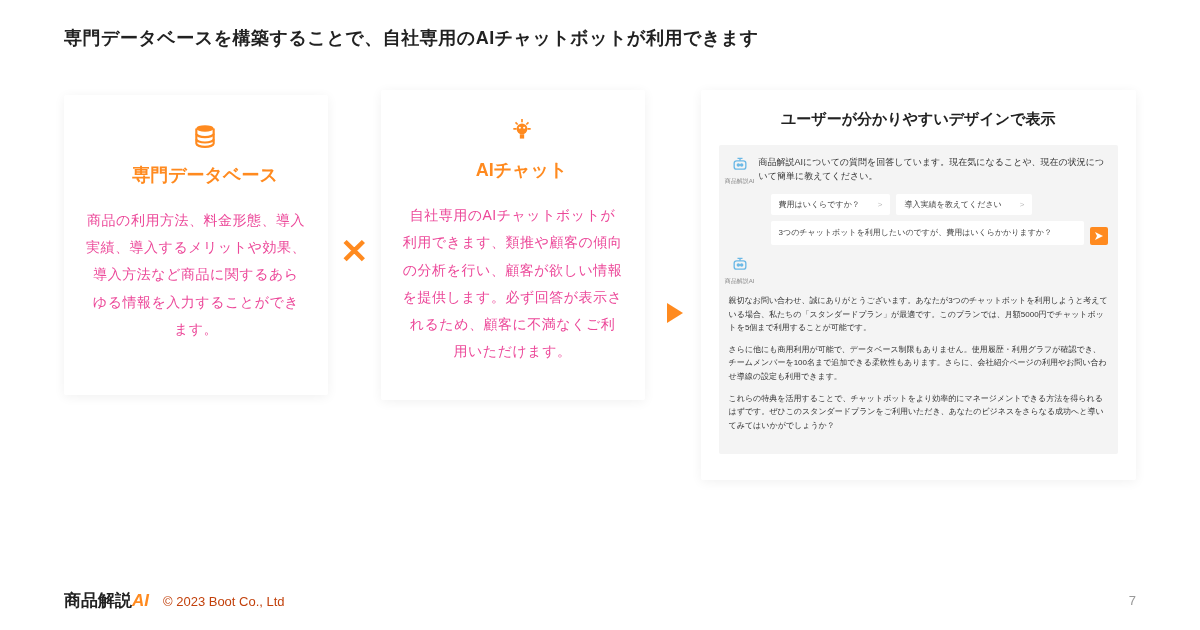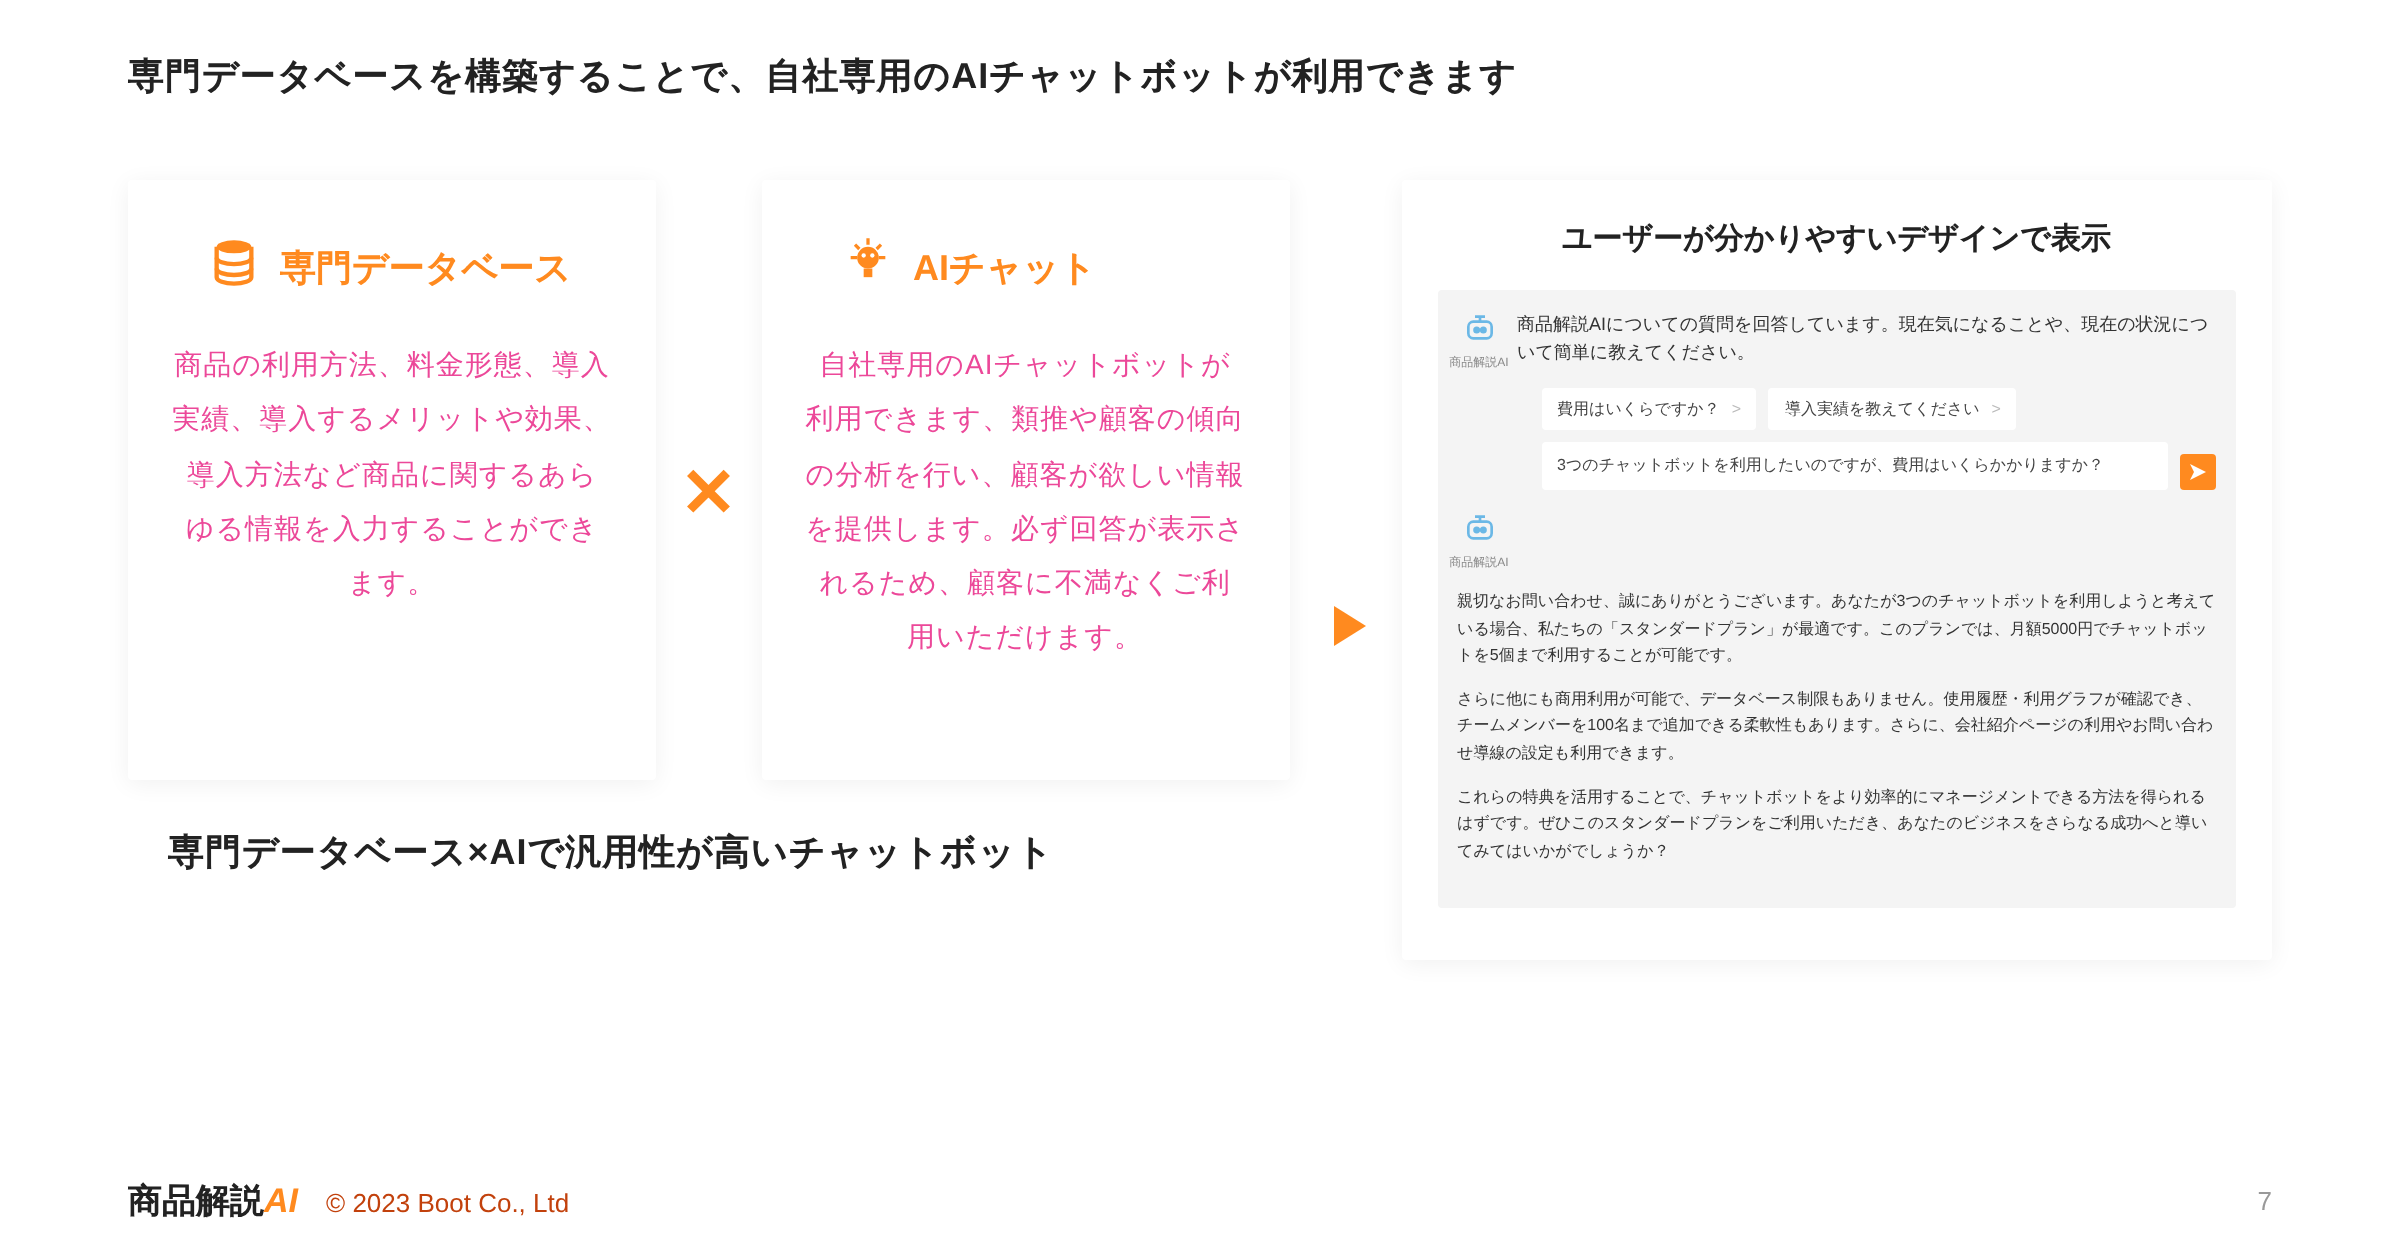--- a/index.html
+++ b/index.html
@@ -50,20 +50,21 @@
   padding: 28px 22px 34px 22px;
   min-height: 300px;
 }
 .card-header {
   display: flex;
   align-items: center;
   gap: 10px;
   margin-bottom: 20px;
   justify-content: flex-start;
   padding-left: 18px;
+  flex-direction: column;
 }
 .card-title {
   color: #FF8A1F;
   font-size: 18px;
   font-weight: 700;
 }
 .card-body {
   color: #ec4899;
   font-size: 14px;
   line-height: 1.95;
@@ -147,21 +148,21 @@
   margin-left: 42px;
   margin-bottom: 6px;
 }
 .chip {
   background: #fff;
   font-size: 8px;
   padding: 5px 8px;
   border-radius: 2px;
   display: flex;
   align-items: center;
-  gap: 6px;
+  gap: 18px;
   color: #444;
 }
 .chev {
   color: #bbb;
   font-size: 8px;
 }
 .user-bubble-row {
   display: flex;
   margin-left: 42px;
   margin-bottom: 10px;
@@ -282,21 +283,20 @@
                 <circle cx="10" cy="9" r="1" fill="#fff"></circle>
                 <circle cx="14" cy="9" r="1" fill="#fff"></circle>
               </svg>
             </span>
             <span class="card-title">AIチャット</span>
           </div>
           <div class="card-body">自社専用のAIチャットボットが利用できます、類推や顧客の傾向の分析を行い、顧客が欲しい情報を提供します。必ず回答が表示されるため、顧客に不満なくご利用いただけます。</div>
         </div>
 
       </div>
-      <div class="caption">専門データベース×AIで汎用性が高いチャットボット</div>
     </div>
 
     <div class="arrow">
       <svg width="20" height="24" viewBox="0 0 20 24">
         <path d="M2 2 L18 12 L2 22 Z" fill="#FF8A1F"></path>
       </svg>
     </div>
 
     <div class="panel">
       <div class="panel-title">ユーザーが分かりやすいデザインで表示</div>

